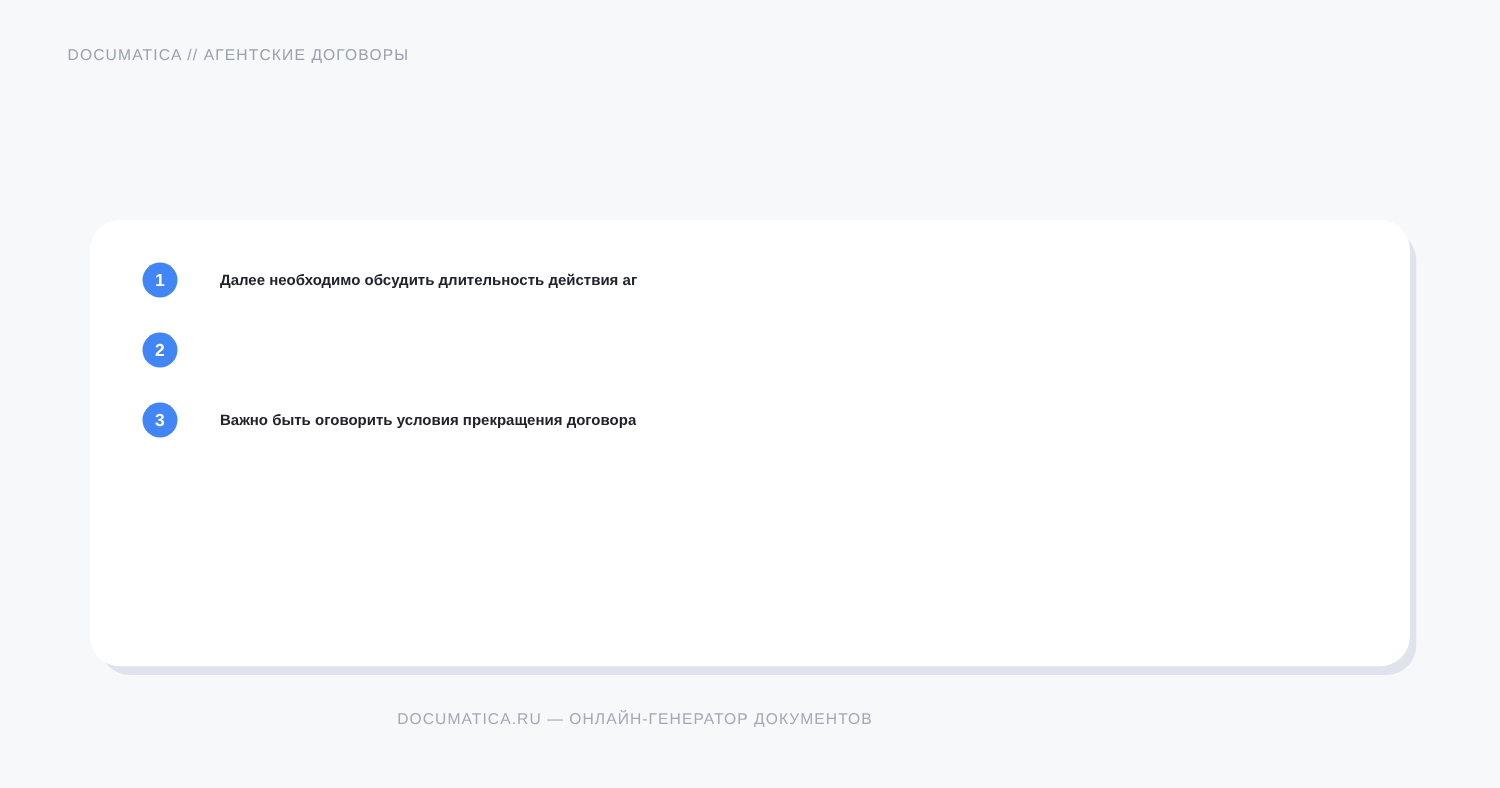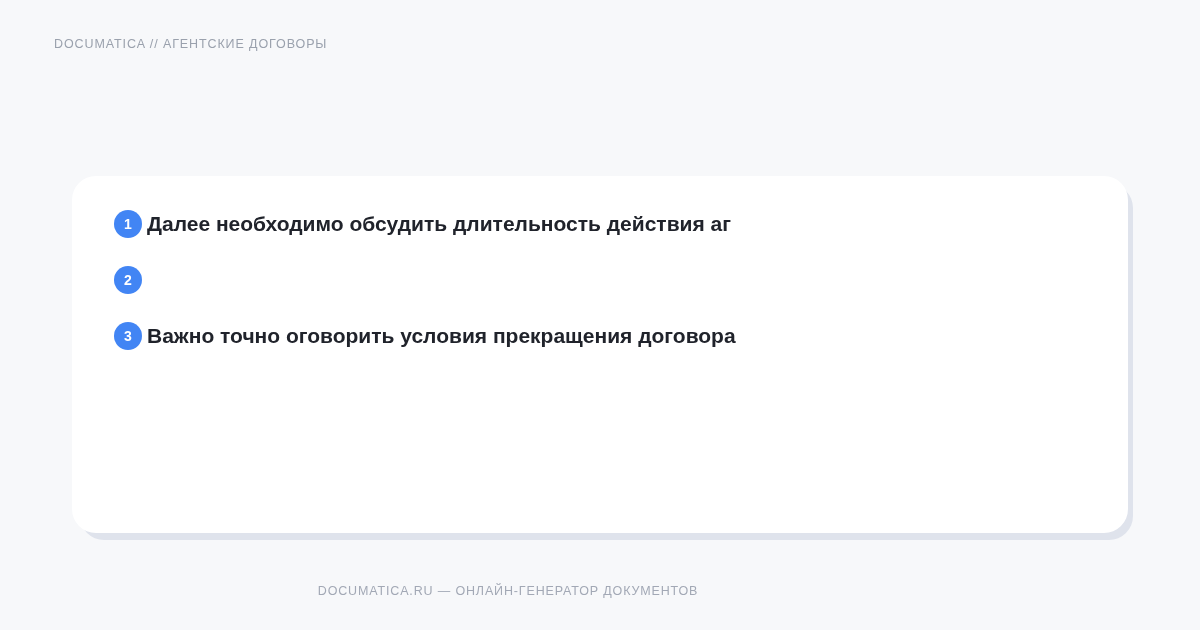--- a/index.html
+++ b/index.html
@@ -113,43 +113,42 @@
     color: #ffffff;
     font-size: 14px;
     font-weight: 700;
     display: flex;
     align-items: center;
     justify-content: center;
     line-height: 1;
     box-sizing: border-box;
   }
   .bullet-text {
-    margin-left: 5px;
-    font-size: 21px;
+    margin-left: 34px;
+    font-size: 12px;
     font-weight: 700;
     color: #20232b;
     line-height: 1.2;
     white-space: nowrap;
     overflow: hidden;
   }
 
   
   .footer {
     position: absolute;
     left: 0;
     right: 0;
     top: 569px;
     text-align: center;
     font-size: 12.5px;
     font-weight: 400;
     letter-spacing: 0.85px;
     color: #a2a8b5;
     white-space: nowrap;
     line-height: 1;
-    margin-top: 16px;
   }
 </style>
 </head>
 <body>
 
 <div class="slide">
 
   <div class="breadcrumb">DOCUMATICA // АГЕНТСКИЕ ДОГОВОРЫ</div>
 
 
@@ -162,21 +161,21 @@
         <span class="bullet-badge">1</span>
         <span class="bullet-text">Далее необходимо обсудить длительность действия аг</span>
       </div>
 
       <div class="bullet-item">
         <span class="bullet-badge">2</span>
       </div>
 
       <div class="bullet-item">
         <span class="bullet-badge">3</span>
-        <span class="bullet-text">Важно точно оговорить условия прекращения договора</span>
+        <span class="bullet-text">Важно быть оговорить условия прекращения договора</span>
       </div>
 
     </div>
   </div>
 
   <div class="footer">DOCUMATICA.RU — ОНЛАЙН-ГЕНЕРАТОР ДОКУМЕНТОВ</div>
 
 </div>
 
 </body></html>

